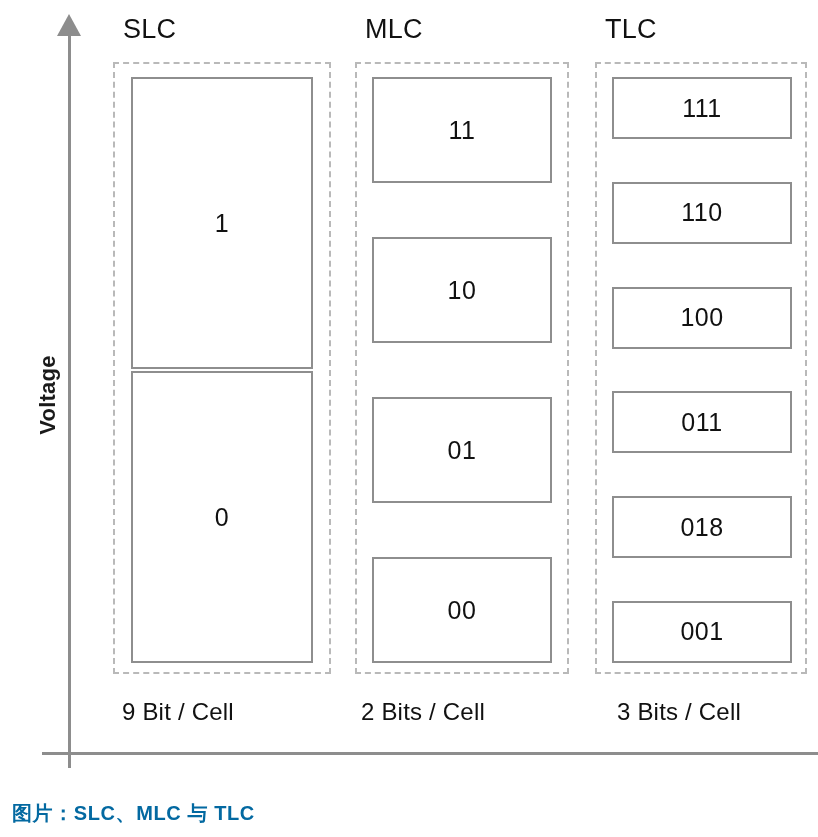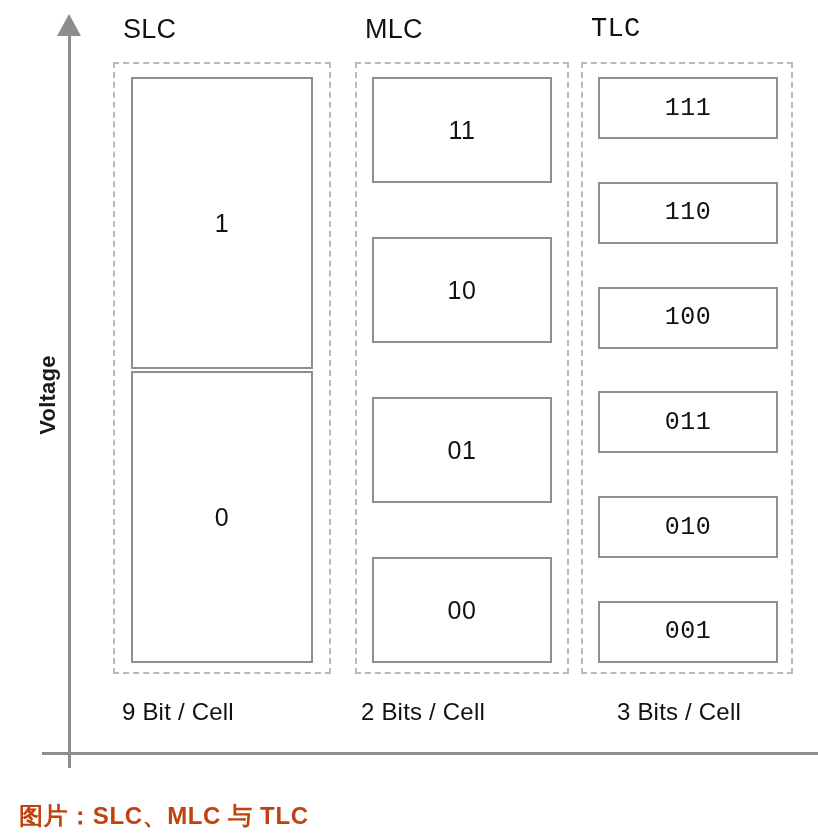--- a/index.html
+++ b/index.html
@@ -112,21 +112,21 @@
   #col-slc { left: 113px; width: 218px; }
   #col-slc .cells { padding: 15px 18px 11px 18px; }
   #col-slc .cell { height: 292px; }
 
   
   #col-mlc { left: 355px; width: 214px; }
   #col-mlc .cells { padding: 15px 17px 11px 17px; }
   #col-mlc .cell { height: 106px; }
 
   
-  #col-tlc { left: 581px; width: 212px; font-family: Liberation Mono, monospace; }
+  #col-tlc { left: 595px; width: 212px; }
   #col-tlc .cells { padding: 15px 15px 11px 17px; }
   #col-tlc .cell { height: 62px; }
 
   
   .column-footer {
     position: absolute;
     top: 698px;
     font-size: 24px;
     color: #111111;
     white-space: nowrap;
@@ -134,26 +134,25 @@
   }
   #footer-slc { left: 122px; }
   #footer-mlc { left: 361px; }
   #footer-tlc { left: 617px; }
 
   
   .caption {
     position: absolute;
     left: 12px;
     top: 800px;
-    font-size: 24px;
+    font-size: 20px;
     font-weight: bold;
-    color: #c2410c;
+    color: #0369a1;
     letter-spacing: 0.6px;
     white-space: nowrap;
-    margin-left: 7px;
   }
 </style>
 </head>
 <body>
 
 <div id="stage">
 
   <div class="axis-arrow-head"></div>
   <div class="axis-vertical-line"></div>
   <div class="axis-horizontal-line"></div>
@@ -180,21 +179,21 @@
   </div>
 
   <div class="column" id="col-tlc">
     <div class="column-title">TLC</div>
     <div class="column-box"></div>
     <div class="cells">
       <div class="cell">111</div>
       <div class="cell">110</div>
       <div class="cell">100</div>
       <div class="cell">011</div>
-      <div class="cell">010</div>
+      <div class="cell">018</div>
       <div class="cell">001</div>
     </div>
   </div>
 
   <div class="column-footer" id="footer-slc">9 Bit / Cell</div>
   <div class="column-footer" id="footer-mlc">2 Bits / Cell</div>
   <div class="column-footer" id="footer-tlc">3 Bits / Cell</div>
 
   <div class="caption">图片：SLC、MLC 与 TLC</div>
 

